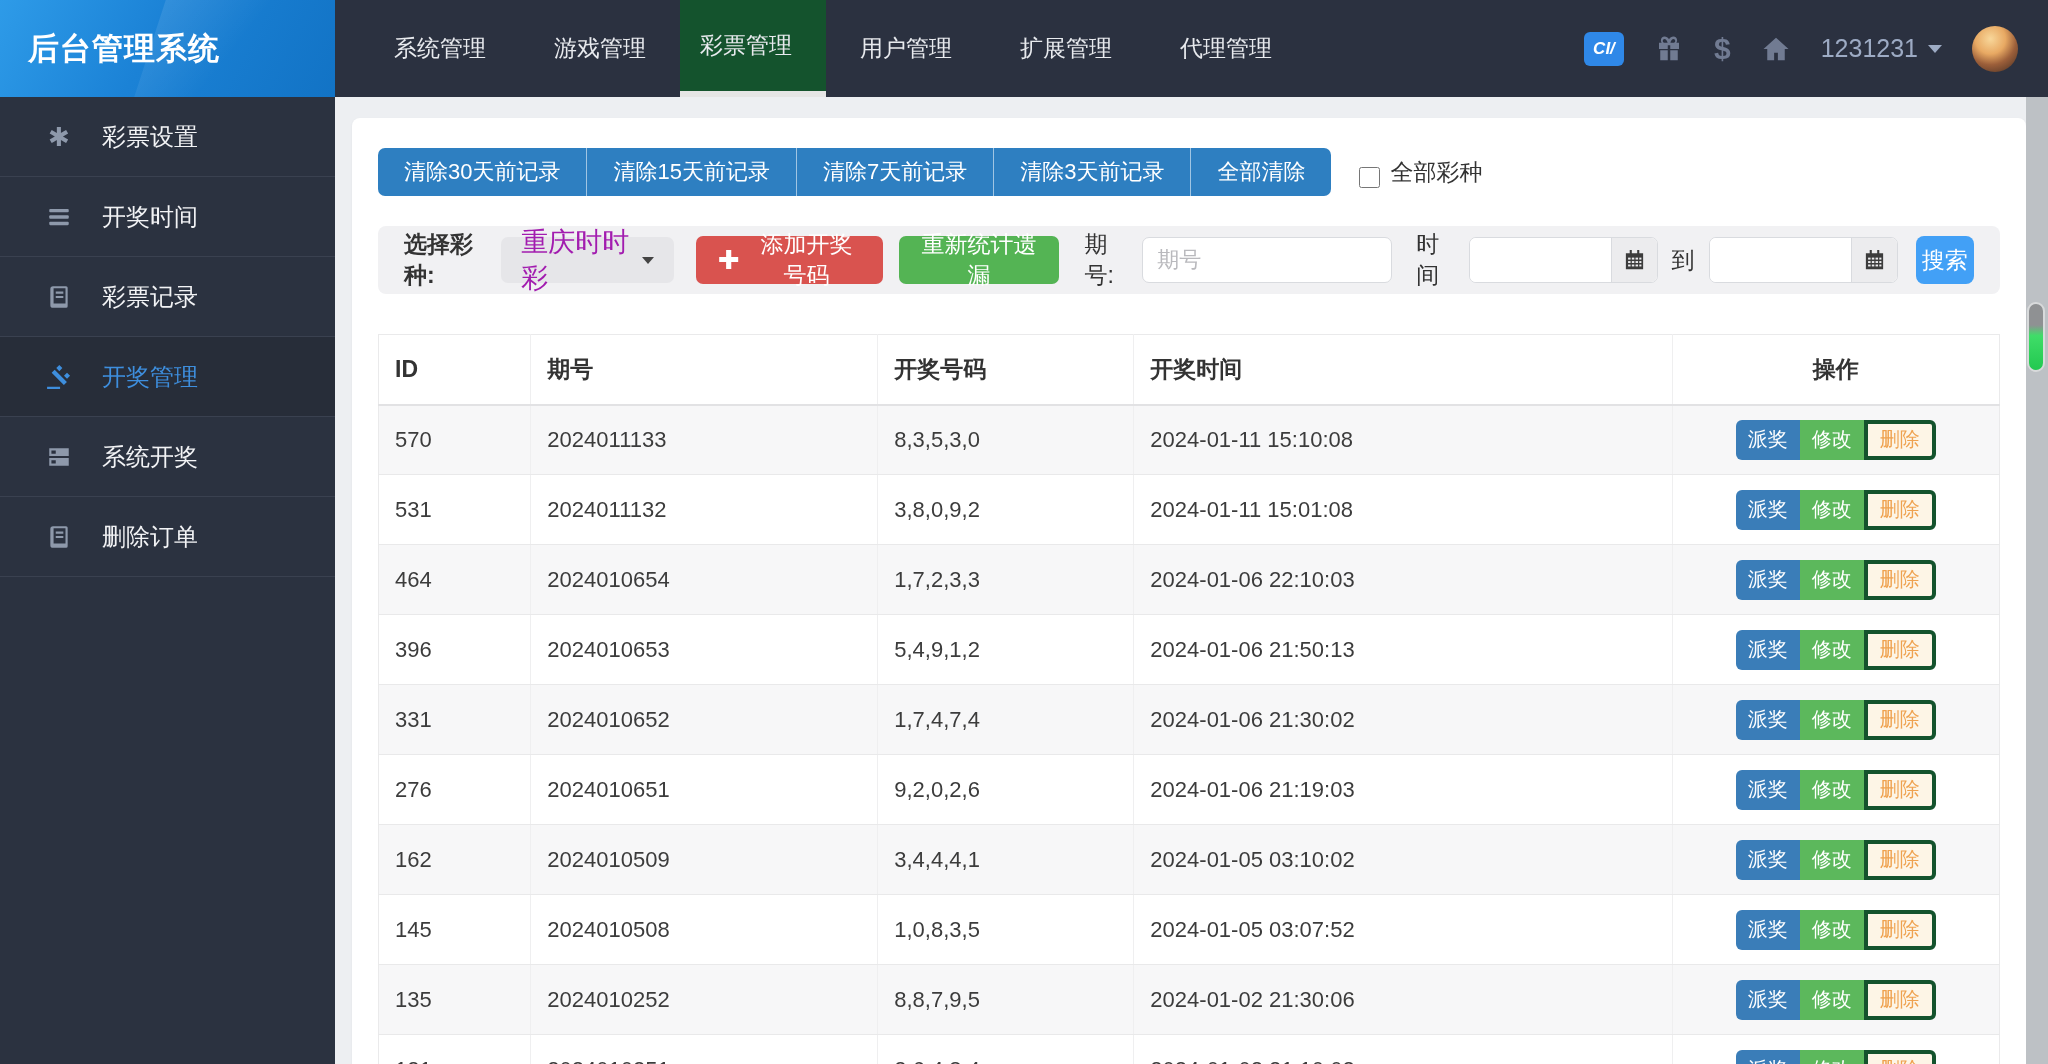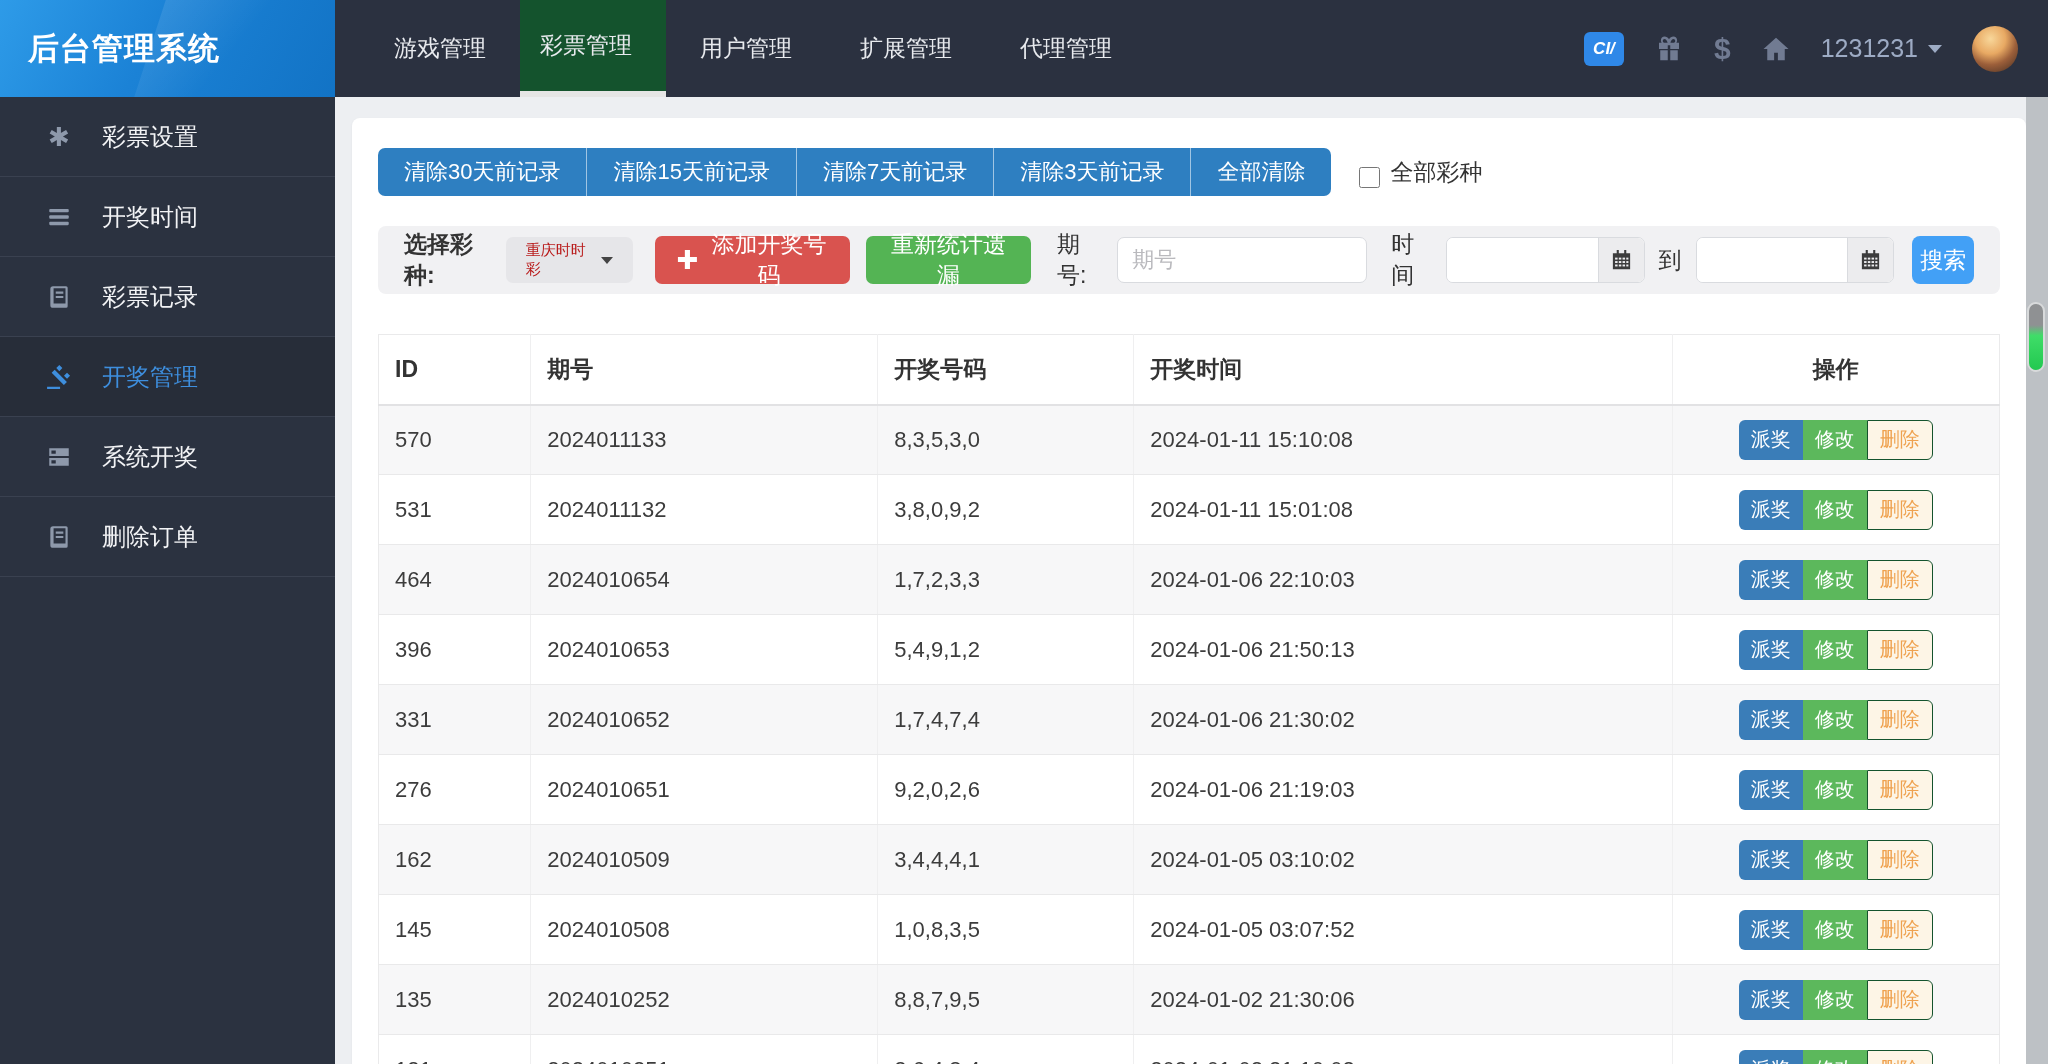--- a/index.html
+++ b/index.html
@@ -52,21 +52,21 @@
   .clear-btn:last-child { border-radius:0 7px 7px 0; border-right:none; }
   .all-lottery { display:flex; align-items:flex-end; margin-left:28px; gap:10px; }
   .all-lottery input { width:21px; height:21px; accent-color:#fff; }
   .all-lottery label { font-size:23px; color:#333; }
 
   
   .filter-panel { background:#f1f1f3; border-radius:8px; height:68px; display:flex; align-items:center; padding:0 26px; margin-bottom:40px; }
   .f-label { font-size:23px; color:#333; }
   .f-label.bold { font-weight:bold; }
   .dropdown { margin-left:14px; background:#e6e6e9; border-radius:7px; height:46px; padding:0 20px; display:flex; align-items:center; gap:12px;
-              font-size:15px; color:#b91c1c; cursor:pointer; }
+              font-size:27px; color:#a21caf; cursor:pointer; }
   .dd-caret { width:0; height:0; border-left:6px solid transparent; border-right:6px solid transparent; border-top:7px solid #444; }
   .btn { border:none; border-radius:7px; height:48px; display:flex; align-items:center; justify-content:center; font-size:23px; color:#fff; cursor:pointer;
          font-family:inherit; }
   .btn-red { background:#d9534f; margin-left:22px; padding:0 22px; gap:12px; }
   .btn-red .plus { font-size:26px; font-weight:bold; line-height:1; }
   .btn-green { background:#54b454; margin-left:16px; padding:0 22px; }
   .issue-label { margin-left:26px; }
   .text-input { margin-left:14px; width:250px; height:46px; border:1px solid #d9dbdf; border-radius:7px; background:#fff; font-size:22px;
                 padding:0 14px; color:#333; font-family:inherit; }
   .text-input::placeholder { color:#b9b9bd; }
@@ -85,37 +85,40 @@
                 border-right:1px solid #efeff0; border-bottom:2px solid #e2e2e4; background:#fff; }
   .records th.center, .records td.center { text-align:center; padding-left:0; }
   .records td { font-size:22px; color:#3c3c3c; height:70px; padding:0 0 0 16px; border-right:1px solid #efeff0; border-bottom:1px solid #e9e9ea; }
   .records tbody tr:nth-child(odd) { background:#f7f7f8; }
   .records th:last-child, .records td:last-child { border-right:none; }
   .action-group { display:inline-flex; }
   .act-btn { height:40px; min-width:64px; padding:0 12px; font-size:20px; display:flex; align-items:center; justify-content:center;
              cursor:pointer; font-family:inherit; border:none; }
   .act-award { background:#3a7db8; color:#fff; border-radius:6px 0 0 6px; }
   .act-edit { background:#5cb85c; color:#fff; }
-  .act-del { background:#fdf5e6; color:#efa24f; border:1px solid #14532d; border-radius:0 6px 6px 0; }
+  .act-del { background:#fdf5e6; color:#efa24f; border:4px solid #14532d; border-radius:0 6px 6px 0; }
 
   
   .scroll-track { position:absolute; top:97px; right:0; width:22px; height:967px; background:#bdc1c5; }
   .scroll-thumb { position:absolute; top:205px; left:1px; width:18px; height:70px; border-radius:11px; border:2px solid #d8dadb;
                   background:linear-gradient(180deg,#8f9193 0%,#8f9193 32%,#3fdd68 48%,#22c850 100%); }
 </style>
 </head>
 <body>
 
 <div id="app">
 
   <div class="navbar">
     <div class="logo">
       <span class="logo-text">后台管理系统</span>
     </div>
     <div class="nav-tabs">
+      <div class="nav-tab">
+          <span>系统管理</span>
+        </div>
       <div class="nav-tab">
           <span>游戏管理</span>
         </div>
       <div class="nav-tab active">
           <span>彩票管理</span>
         </div>
       <div class="nav-tab">
           <span>用户管理</span>
         </div>
       <div class="nav-tab">

